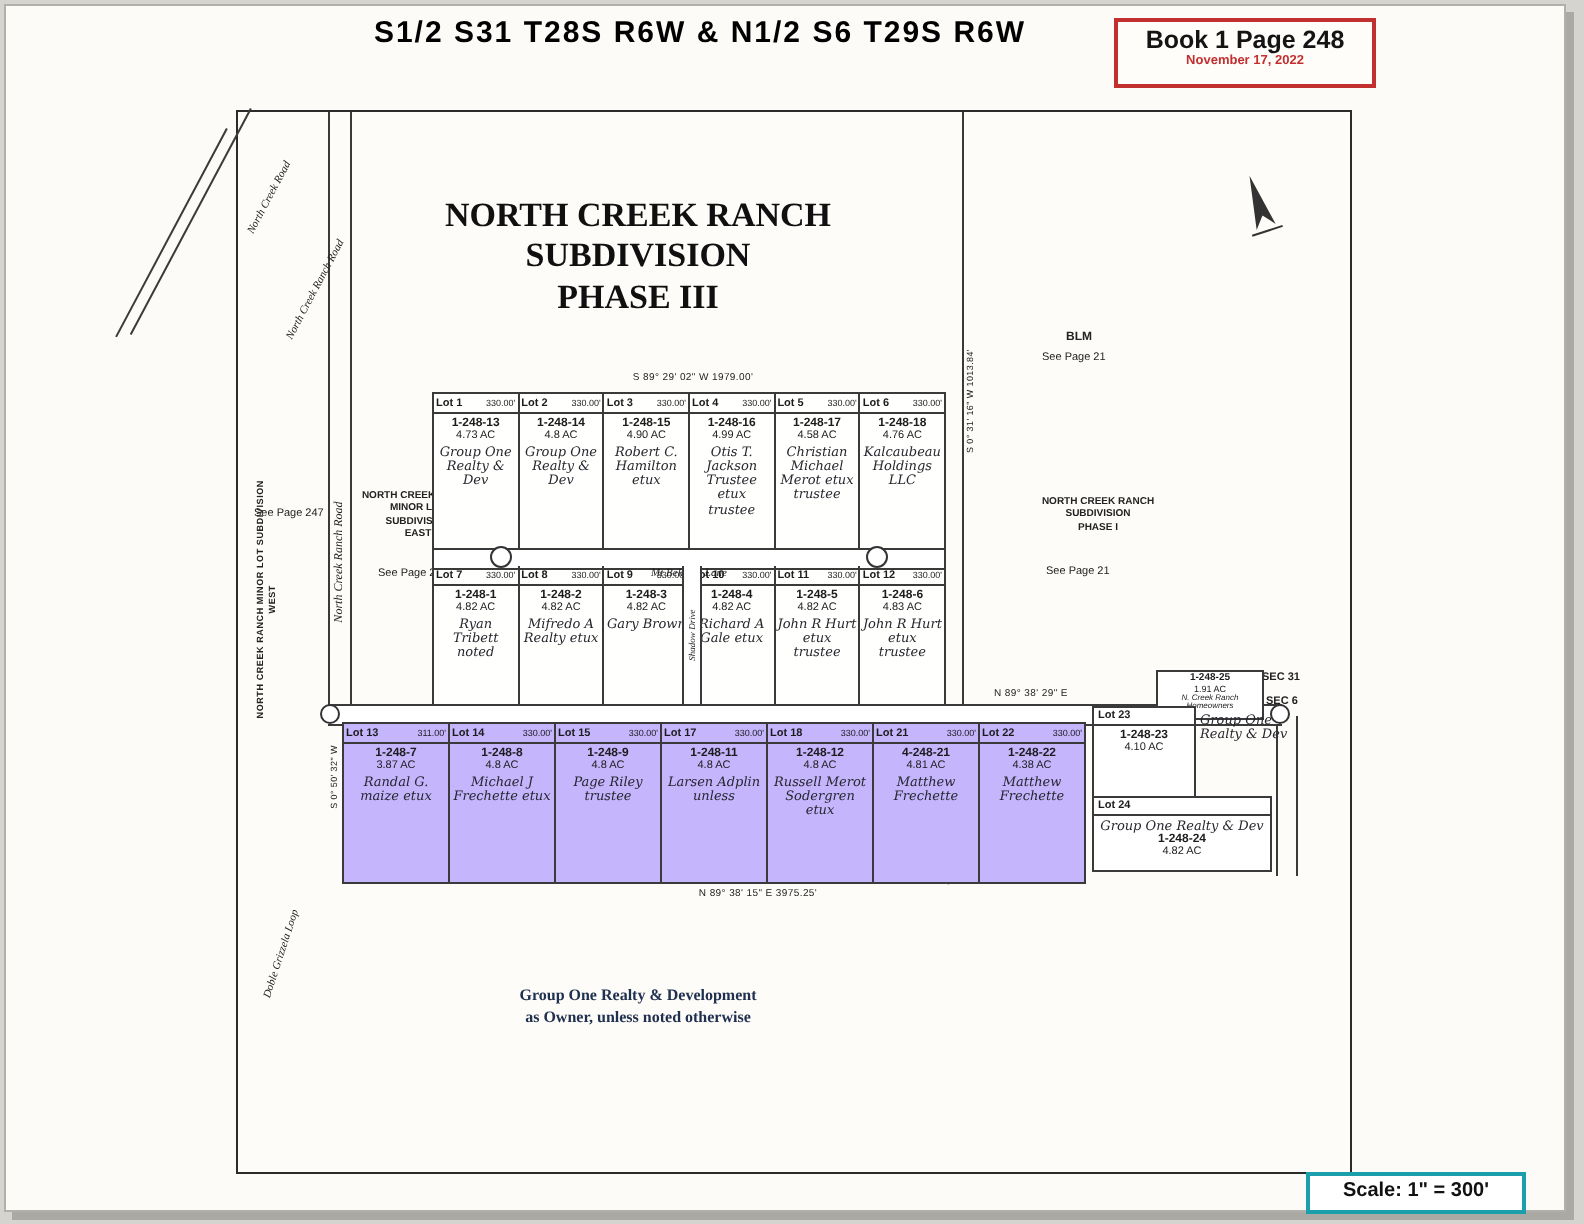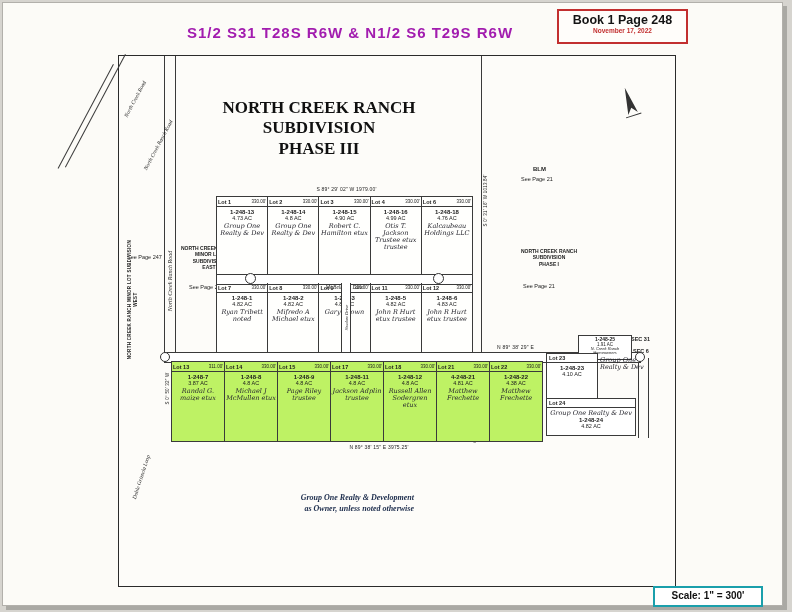--- a/index.html
+++ b/index.html
@@ -2,21 +2,21 @@
 <html><head>
 <meta charset="utf-8">
 <style>
   html,body{margin:0;padding:0;}
   body{width:792px;height:612px;background:#c9c7c2;font-family:"Liberation Sans",sans-serif;color:#1c1c1c;}
   .page{position:relative;width:792px;height:612px;overflow:hidden;background:#d6d4cf;}
   .sheet{position:absolute;left:2px;top:2px;width:779px;height:602px;background:#fcfbf7;border:1px solid #b2b0ab;box-shadow:4px 4px 0 rgba(90,88,84,.35);}
   .pre{white-space:pre-line;}
 
   
-  .doc-title{position:absolute;left:140px;top:24px;width:420px;text-align:center;font-weight:bold;font-size:15px;letter-spacing:1px;color:#a21caf;}
+  .doc-title{position:absolute;left:140px;top:8px;width:420px;text-align:center;font-weight:bold;font-size:15px;letter-spacing:1px;color:#000000;}
   .book-box{position:absolute;left:557px;top:9px;width:127px;height:31px;border:2.5px solid #c22f2f;background:#fffdfa;text-align:center;}
   .book-line{font-weight:bold;font-size:12.5px;margin-top:2px;color:#141414;}
   .book-date{font-size:6.5px;font-weight:bold;color:#c22f2f;}
 
   
   .map{position:absolute;left:118px;top:55px;width:556px;height:530px;border:1.5px solid #2b2b2b;background:#fdfcf9;}
   .map-title{position:absolute;left:100px;top:42px;width:200px;text-align:center;font-family:"Liberation Serif",serif;font-weight:bold;font-size:17px;line-height:1.2;color:#101010;}
   .north-arrow{position:absolute;left:498px;top:30px;transform:rotate(-18deg);}
 
   
@@ -26,21 +26,21 @@
   .lbl-see21a{left:402px;top:120px;}
   .lbl-phase1{left:390px;top:192px;width:80px;}
   .lbl-see21b{left:404px;top:227px;}
   .lbl-minor-east{left:50px;top:189px;width:80px;}
   .lbl-see247{left:8px;top:198px;}
   .lbl-see246{left:70px;top:228px;}
   .lbl-minor-west{left:-46px;top:238px;width:120px;text-align:center;font-size:4.5px;font-weight:bold;transform:rotate(-90deg);letter-spacing:.3px;}
   .lbl-sec31{left:512px;top:280px;font-size:5.5px;font-weight:bold;}
   .lbl-sec6{left:514px;top:292px;font-size:5.5px;font-weight:bold;}
   .lbl-see22{left:336px;top:381px;font-size:5.5px;}
-  .owner-note{position:absolute;left:85px;top:437px;width:210px;text-align:right;font-family:"Liberation Serif",serif;font-style:italic;font-weight:bold;font-size:8px;line-height:1.35;color:#20304f;}
+  .owner-note{position:absolute;left:95px;top:437px;width:210px;text-align:center;font-family:"Liberation Serif",serif;font-weight:bold;font-size:8px;line-height:1.35;color:#20304f;}
 
   
   .vline{position:absolute;width:0;border-left:1px solid #3a3a3a;}
   .vl-roadA{left:45px;top:0;height:296px;}
   .vl-roadB{left:56px;top:0;height:296px;}
   .vl-sect{left:362px;top:0;height:296px;}
   .vl-r1{left:519px;top:302px;height:80px;}
   .vl-r2{left:529px;top:302px;height:80px;}
   .diag{position:absolute;width:0;border-left:1px solid #3a3a3a;transform-origin:top left;}
   .diag1{left:-6px;top:8px;height:118px;transform:rotate(28deg);}
@@ -68,21 +68,21 @@
   .mtb{position:absolute;left:0;top:77px;width:100%;height:9px;border-top:1px solid #3a3a3a;border-bottom:1px solid #3a3a3a;background:#fff;text-align:center;}
   .road-label{font-size:5.5px;font-style:italic;font-family:"Liberation Serif",serif;line-height:9px;}
   .cds{position:absolute;width:9px;height:9px;border:1px solid #333;border-radius:50%;background:#fff;}
   .cds-l{left:28px;top:-2px;}
   .cds-r{right:28px;top:-2px;}
   .shadow-strip{position:absolute;left:50%;top:86px;margin-left:-4px;width:8px;height:71px;background:#fff;border-left:1px solid #3a3a3a;border-right:1px solid #3a3a3a;}
   .vroad-label{position:absolute;left:-26px;top:32px;width:60px;text-align:center;font-size:4.5px;font-style:italic;font-family:"Liberation Serif",serif;transform:rotate(-90deg);}
   .fsr{position:absolute;left:45px;top:296px;width:477px;height:9px;border-top:1px solid #3a3a3a;border-bottom:1px solid #3a3a3a;background:#fff;text-align:center;}
   .fsr .cds-l2{left:-4px;top:-1px;width:8px;height:8px;}
   .fsr .cds-r2{right:-4px;top:-1px;width:8px;height:8px;}
-  .block-bottom{position:absolute;left:52px;top:305px;width:370px;height:79px;border:1px solid #3a3a3a;background:#bef264;display:flex;}
+  .block-bottom{position:absolute;left:52px;top:305px;width:370px;height:79px;border:1px solid #3a3a3a;background:#c4b5fd;display:flex;}
 
   .lot{flex:1;position:relative;border-left:1px solid #3a3a3a;overflow:hidden;}
   .lot:first-child{border-left:none;}
   .lot-head{height:9px;border-bottom:1px solid #3a3a3a;display:flex;justify-content:space-between;align-items:center;padding:0 1px;}
   .lot-no{font-size:5.5px;font-weight:bold;white-space:nowrap;}
   .lot-dim{font-size:4.5px;white-space:nowrap;}
   .lot-body{padding:2px 1px 0;text-align:center;}
   .lot-parcel-id{font-size:6px;font-weight:bold;}
   .lot-area{font-size:5.5px;}
   .lot-owner{font-size:6.5px;font-style:italic;font-family:"DejaVu Serif",serif;line-height:1.1;margin-top:2px;color:#26262e;}
@@ -206,20 +206,31 @@
       <span class="lot-dim">330.00'</span>
     </div>
     <div class="lot-body">
       <div class="lot-parcel-id">1-248-16</div>
       <div class="lot-area">4.99 AC</div>
       <div class="lot-owner">Otis T. Jackson Trustee etux trustee</div>
     </div>
   </div>
           <div class="lot">
     <div class="lot-head">
+      <span class="lot-no">Lot 5</span>
+      <span class="lot-dim">330.00'</span>
+    </div>
+    <div class="lot-body">
+      <div class="lot-parcel-id">1-248-17</div>
+      <div class="lot-area">4.58 AC</div>
+      <div class="lot-owner">Christian Michael Merot etux trustee</div>
+    </div>
+  </div>
+          <div class="lot">
+    <div class="lot-head">
       <span class="lot-no">Lot 6</span>
       <span class="lot-dim">330.00'</span>
     </div>
     <div class="lot-body">
       <div class="lot-parcel-id">1-248-18</div>
       <div class="lot-area">4.76 AC</div>
       <div class="lot-owner">Kalcaubeau Holdings LLC</div>
     </div>
   </div>
         </div>
@@ -241,32 +252,43 @@
     </div>
   </div>
           <div class="lot">
     <div class="lot-head">
       <span class="lot-no">Lot 8</span>
       <span class="lot-dim">330.00'</span>
     </div>
     <div class="lot-body">
       <div class="lot-parcel-id">1-248-2</div>
       <div class="lot-area">4.82 AC</div>
-      <div class="lot-owner">Mifredo A Michael etux</div>
+      <div class="lot-owner">Mifredo A Realty etux</div>
     </div>
   </div>
           <div class="lot">
     <div class="lot-head">
       <span class="lot-no">Lot 9</span>
       <span class="lot-dim">330.00'</span>
     </div>
     <div class="lot-body">
       <div class="lot-parcel-id">1-248-3</div>
       <div class="lot-area">4.82 AC</div>
       <div class="lot-owner">Gary Brown</div>
+    </div>
+  </div>
+          <div class="lot">
+    <div class="lot-head">
+      <span class="lot-no">Lot 10</span>
+      <span class="lot-dim">330.00'</span>
+    </div>
+    <div class="lot-body">
+      <div class="lot-parcel-id">1-248-4</div>
+      <div class="lot-area">4.82 AC</div>
+      <div class="lot-owner">Richard A Gale etux</div>
     </div>
   </div>
           <div class="lot">
     <div class="lot-head">
       <span class="lot-no">Lot 11</span>
       <span class="lot-dim">330.00'</span>
     </div>
     <div class="lot-body">
       <div class="lot-parcel-id">1-248-5</div>
       <div class="lot-area">4.82 AC</div>
@@ -309,21 +331,21 @@
     </div>
   </div>
         <div class="lot">
     <div class="lot-head">
       <span class="lot-no">Lot 14</span>
       <span class="lot-dim">330.00'</span>
     </div>
     <div class="lot-body">
       <div class="lot-parcel-id">1-248-8</div>
       <div class="lot-area">4.8 AC</div>
-      <div class="lot-owner">Michael J McMullen etux</div>
+      <div class="lot-owner">Michael J Frechette etux</div>
     </div>
   </div>
         <div class="lot">
     <div class="lot-head">
       <span class="lot-no">Lot 15</span>
       <span class="lot-dim">330.00'</span>
     </div>
     <div class="lot-body">
       <div class="lot-parcel-id">1-248-9</div>
       <div class="lot-area">4.8 AC</div>
@@ -331,32 +353,32 @@
     </div>
   </div>
         <div class="lot">
     <div class="lot-head">
       <span class="lot-no">Lot 17</span>
       <span class="lot-dim">330.00'</span>
     </div>
     <div class="lot-body">
       <div class="lot-parcel-id">1-248-11</div>
       <div class="lot-area">4.8 AC</div>
-      <div class="lot-owner">Jackson Adplin trustee</div>
+      <div class="lot-owner">Larsen Adplin unless</div>
     </div>
   </div>
         <div class="lot">
     <div class="lot-head">
       <span class="lot-no">Lot 18</span>
       <span class="lot-dim">330.00'</span>
     </div>
     <div class="lot-body">
       <div class="lot-parcel-id">1-248-12</div>
       <div class="lot-area">4.8 AC</div>
-      <div class="lot-owner">Russell Allen Sodergren etux</div>
+      <div class="lot-owner">Russell Merot Sodergren etux</div>
     </div>
   </div>
         <div class="lot">
     <div class="lot-head">
       <span class="lot-no">Lot 21</span>
       <span class="lot-dim">330.00'</span>
     </div>
     <div class="lot-body">
       <div class="lot-parcel-id">4-248-21</div>
       <div class="lot-area">4.81 AC</div>

